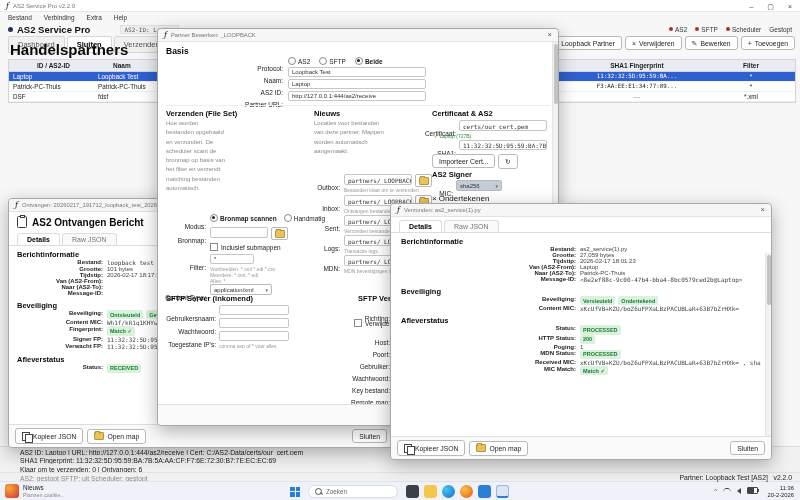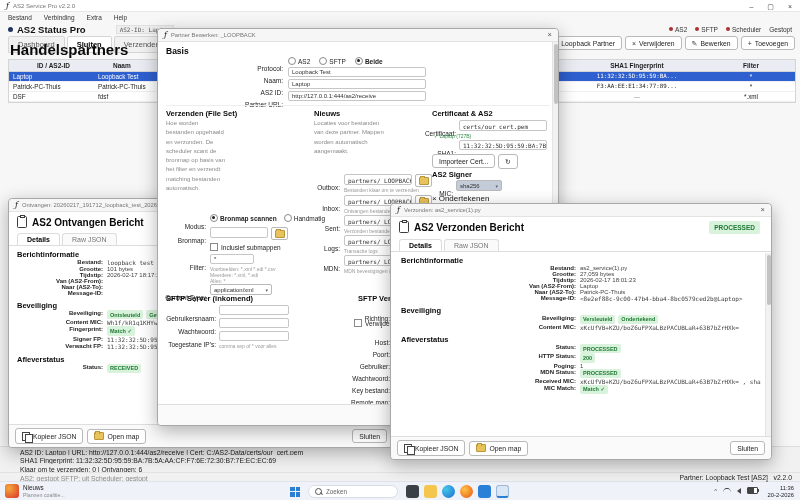--- a/index.html
+++ b/index.html
@@ -119,21 +119,21 @@
       <span data-name="close-icon">×</span>
     </div>
     <div class="menubar" data-name="menubar">
       <span data-name="menu-bestand">Bestand</span>
       <span data-name="menu-verbinding">Verbinding</span>
       <span data-name="menu-extra">Extra</span>
       <span data-name="menu-help">Help</span>
     </div>
     <div class="brandrow" data-name="app-header">
       <span class="brand-dot" data-name="brand-dot-icon"></span>
-      <span class="brand" data-name="brand-title">AS2 Status Pro</span>
+      <span class="brand" data-name="brand-title">AS2 Service Pro</span>
       <span class="as2chip" data-name="as2-id-chip">AS2-ID: Laptop</span>
       <span class="indics" data-name="status-indicators">
         <span class="it" data-name="indicator-as2">
             <span class="rdot" data-name="red-dot-icon"></span>
             <span>AS2</span>
           </span>
         <span class="it" data-name="indicator-sftp">
             <span class="rdot" data-name="red-dot-icon"></span>
             <span>SFTP</span>
           </span>
@@ -432,25 +432,20 @@
       <span class="btn" style="margin-left:auto" data-name="sluiten-button">Sluiten</span>
     </div>
   </div>
 
   <div class="win" style="left:390px;top:203px;width:380px;height:255px;z-index:4" data-name="sent-dialog">
     <div class="tbar" data-name="sent-dialog-titlebar">
       <span class="fico" data-name="app-icon">ƒ</span>
       <span class="t" data-name="sent-dialog-title">Verzonden: as2_service(1).py</span>
       <span class="xbtn" data-name="close-icon">×</span>
     </div>
-    <div class="dhead" data-name="sent-dialog-header">
-      <span class="clip" data-name="clipboard-icon"></span>
-      <span class="ttl">AS2 Verzonden Bericht</span>
-      <span class="badge" style="margin-left:auto;font-size:6.5px;padding:1.5px 5px" data-name="processed-badge">PROCESSED</span>
-    </div>
     <div class="dtabs" data-name="sent-dialog-tabs">
       <span class="dtab on" data-name="tab-details">Details</span>
       <span class="dtab" data-name="tab-raw-json">Raw JSON</span>
     </div>
     <div class="scrollbar" style="right:0;top:49px;bottom:22px" data-name="vertical-scrollbar">
         <div class="thumb" style="top:2px;height:50px" data-name="scrollbar-thumb"></div>
       </div>
     <div style="padding:4px 10px">
       <div class="sec" data-name="section-berichtinformatie">Berichtinformatie</div>
       <div class="kv" data-name="info-row">

